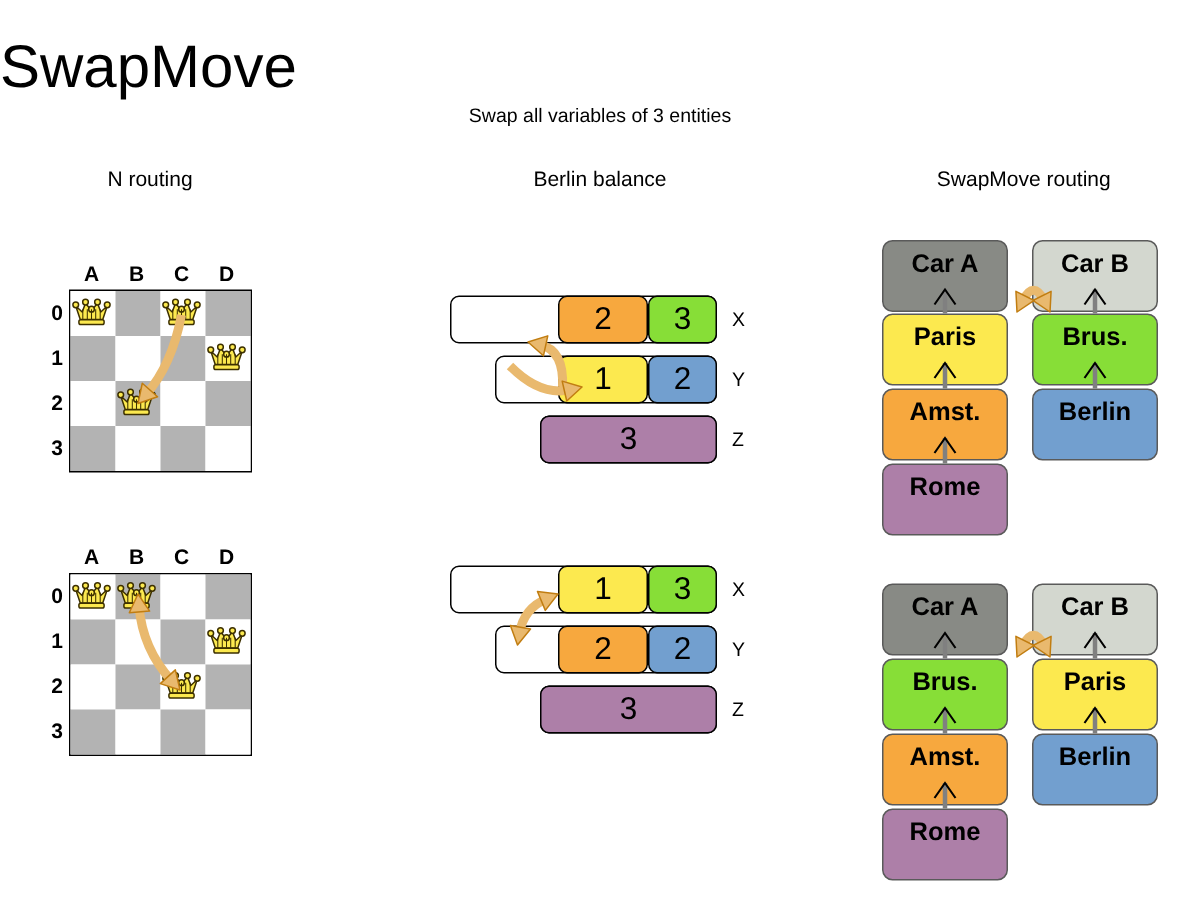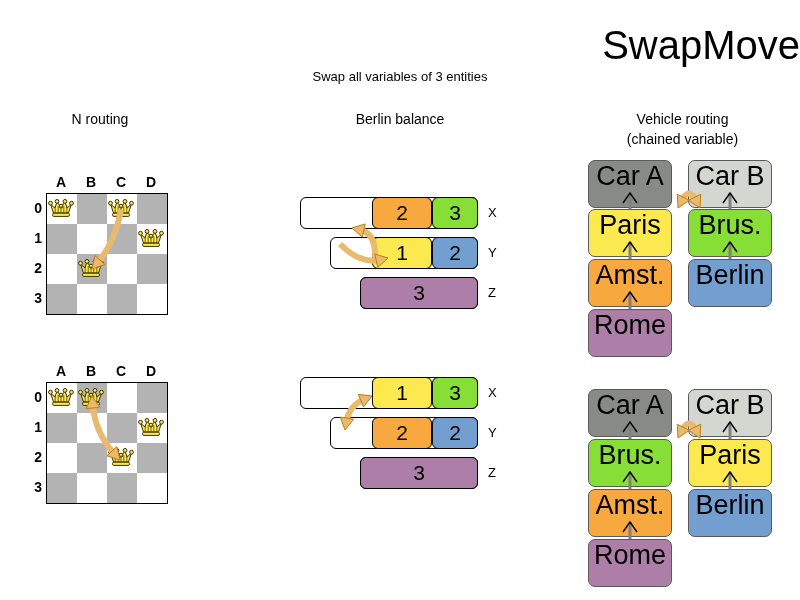--- a/index.html
+++ b/index.html
@@ -4,21 +4,21 @@
 <style>
   html,body{margin:0;padding:0;}
   body{
     width:800px;height:600px;background:#ffffff;
     font-family:"Liberation Sans", sans-serif;
     color:#000;position:relative;overflow:hidden;
   }
   #stage{position:absolute;left:0;top:0;width:800px;height:600px;}
 
   .title{
-    position:absolute;left:0;top:22px;width:800px;text-align:right;
+    position:absolute;left:0;top:22px;width:800px;text-align:left;
     font-size:40px;font-weight:400;line-height:46px;letter-spacing:0px;
   }
   .subtitle{
     position:absolute;left:0;top:69px;width:800px;text-align:center;
     font-size:13px;font-weight:400;
   }
   .section-head{
     position:absolute;text-align:center;font-size:14px;line-height:20px;
   }
   #head-nqueens{left:20px;top:109px;width:160px;}
@@ -41,39 +41,38 @@
   
   .cloud-row{position:absolute;height:32px;box-sizing:border-box;
              border:1.2px solid #000;border-radius:6px;background:#fff;}
   .cloud-block{position:absolute;top:-1.2px;height:32px;box-sizing:border-box;
                border:1.2px solid #000;border-radius:6px;
                font-size:21px;line-height:29px;text-align:center;color:#000;}
   .cloud-label{position:absolute;font-size:13px;line-height:32px;}
 
   
   .vbox{position:absolute;box-sizing:border-box;border:1.4px solid #5a5a5a;
-        border-radius:7px;font-size:27px;line-height:30px;text-align:center;
-        height:48px;}
+        border-radius:7px;font-size:17px;line-height:30px;text-align:center;
+        height:48px;font-weight:bold;}
 
   svg.overlay{position:absolute;left:0;top:0;width:800px;height:600px;
               pointer-events:none;overflow:visible;}
 </style>
 </head>
 <body>
 
 <div id="stage">
 
   <div class="title">SwapMove</div>
   <div class="subtitle">Swap all variables of 3 entities</div>
 
   <div class="section-head" id="head-nqueens">N routing</div>
   <div class="section-head" id="head-cloud">Berlin balance</div>
   <div class="section-head" id="head-vrp">
-    <div>Vehicle routing</div>
-    <div>(chained variable)</div>
+    <div>SwapMove routing</div>
   </div>
 
   <div class="board-wrap" id="board-before" style="left:46px;top:193px;">
       <div class="board">
         <div class="cell light" style="left: 0px; top: 0px;"></div>
         <div class="cell dark" style="left: 30px; top: 0px;"></div>
         <div class="cell light" style="left: 60px; top: 0px;"></div>
         <div class="cell dark" style="left: 90px; top: 0px;"></div>
         <div class="cell dark" style="left: 0px; top: 30px;"></div>
         <div class="cell light" style="left: 30px; top: 30px;"></div>

